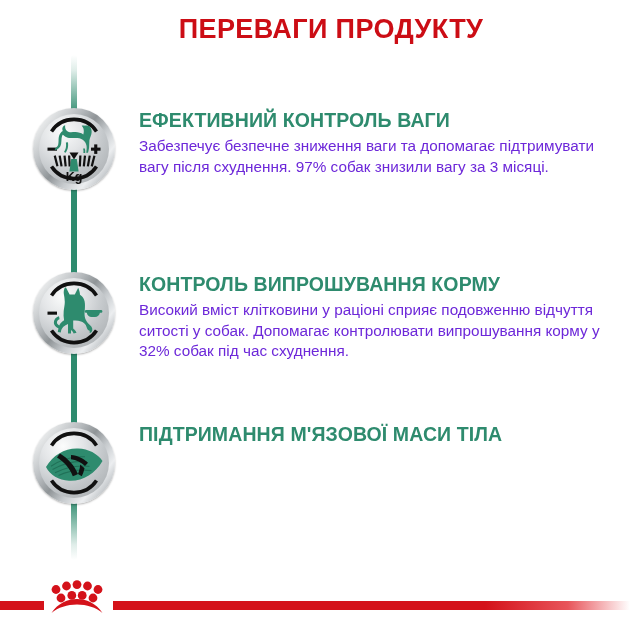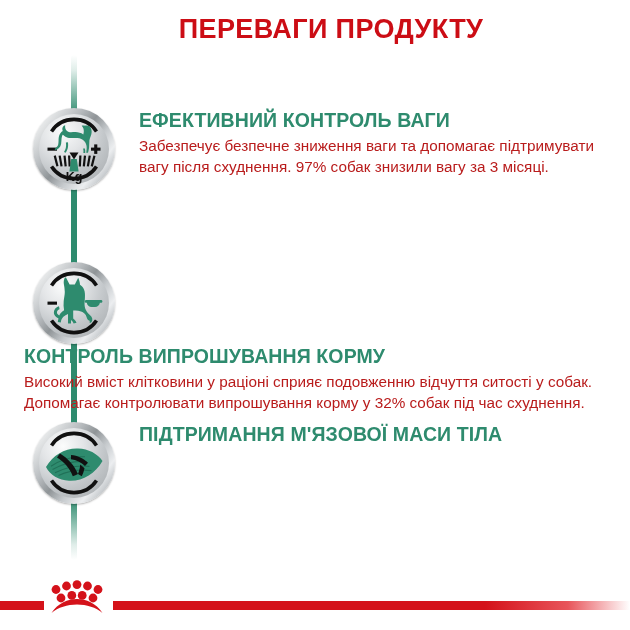--- a/index.html
+++ b/index.html
@@ -56,21 +56,21 @@
 
   
   .benefit {
     position: absolute;
     left: 0;
     width: 630px;
     display: flex;
     align-items: flex-start;
   }
   #benefit-0 { top: 108px; }
-  #benefit-1 { top: 262px; flex-direction: column; }
+  #benefit-1 { top: 272px; }
   #benefit-2 { top: 422px; justify-content: flex-end; }
 
   .badge {
     position: relative;
     flex: 0 0 auto;
     width: 82px;
     height: 82px;
     margin-left: 33px;
     border-radius: 50%;
     background:
@@ -118,21 +118,21 @@
     color: #2e8b6e;
     text-transform: uppercase;
     letter-spacing: 0.1px;
     line-height: 1.1;
     margin: 0 0 5px 0;
     white-space: nowrap;
   }
   .benefit-body {
     font-size: 15.3px;
     font-weight: 400;
-    color: #b91c1c;
+    color: #6d28d9;
     line-height: 1.33;
     margin: 0;
   }
 
   
   .footer-rule-left {
     position: absolute;
     left: 0;
     top: 601px;
     width: 44px;

